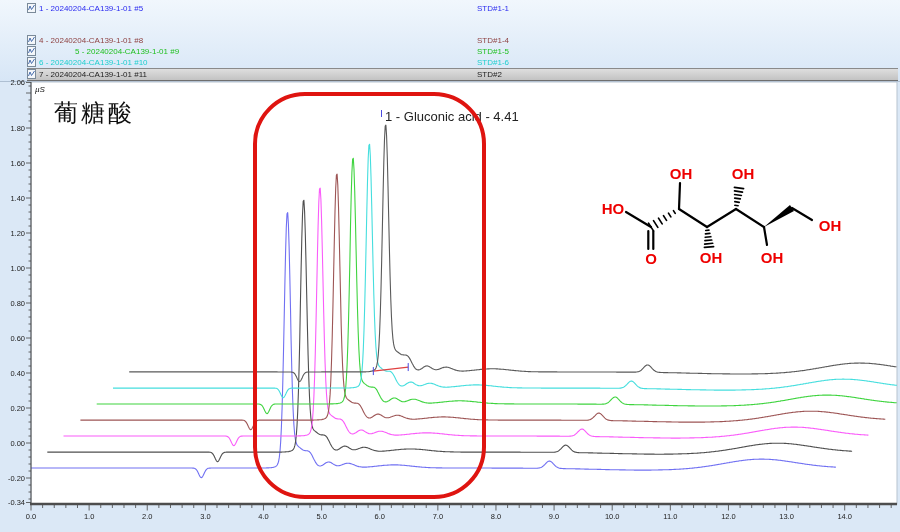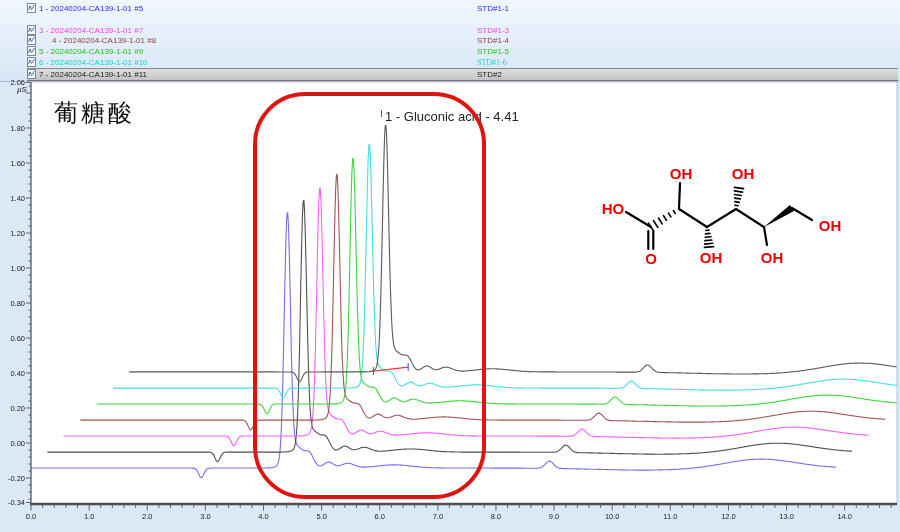--- a/index.html
+++ b/index.html
@@ -10,21 +10,21 @@
     background:linear-gradient(#f1f7fd,#d7e6f6);border-bottom:1px solid #aebfd2;}
   .legend-row{position:absolute;left:27px;right:2px;height:11px;font-size:8px;line-height:11px;
     white-space:nowrap;cursor:default;}
   .legend-row .ic{position:absolute;left:0;top:0;}
   .legend-row .nm{position:absolute;left:12px;top:0;}
   .legend-row .std{position:absolute;left:450px;top:0;}
   .legend-row.selected{background:linear-gradient(#dedede,#c3c3c3);
     border-top:1px solid #8a8a8a;border-bottom:1px solid #6f6f6f;height:11px;}
   
   #plot-svg{position:absolute;left:0;top:0;}
-  #unit-label{position:absolute;left:17px;top:85px;font-size:8px;font-style:italic;color:#111;}
+  #unit-label{position:absolute;left:35px;top:85px;font-size:8px;font-style:italic;color:#111;}
   #cjk-title{position:absolute;left:54px;top:97px;font-size:24px;color:#101010;letter-spacing:3px;}
   #peak-label{position:absolute;left:385px;top:109px;font-size:13px;color:#222;white-space:nowrap;}
   #peak-label-tick{position:absolute;left:381px;top:110px;width:1px;height:7px;background:#4a4ae0;}
   
   #red-oval{position:absolute;left:253px;top:92px;width:225px;height:399px;
     border:4.5px solid #df1410;border-radius:52px;pointer-events:none;}
   
   #molecule{position:absolute;left:590px;top:150px;}
   .tick-txt{font-size:7.5px;fill:#222;}
 </style>
@@ -35,51 +35,43 @@
 
   <div id="legend-panel">
       <div class="legend-row" style="top: 3px;">
         <svg class="ic" width="9" height="10">
           <rect x="0.5" y="0.5" width="8" height="9" fill="#f4f7fa" stroke="#7a8a99"></rect>
           <polyline points="1.5,7 3,3 4.5,6.5 7.5,2" fill="none" stroke="#4a6fae" stroke-width="1"></polyline>
         </svg>
         <span class="nm" style="color: rgb(42, 42, 240);">1 - 20240204-CA139-1-01 #5</span>
         <span class="std" style="color: rgb(42, 42, 240);">STD#1-1</span>
       </div>
-      <div class="legend-row" style="top: 24.6px;">
-        <svg class="ic" width="9" height="10">
-          <rect x="0.5" y="0.5" width="8" height="9" fill="#f4f7fa" stroke="#7a8a99"></rect>
-          <polyline points="1.5,7 3,3 4.5,6.5 7.5,2" fill="none" stroke="#4a6fae" stroke-width="1"></polyline>
-        </svg>
-        <span class="nm" style="color: rgb(240, 67, 240);">3 - 20240204-CA139-1-01 #7</span>
-        <span class="std" style="color: rgb(240, 67, 240);">STD#1-3</span>
-      </div>
       <div class="legend-row" style="top: 35.4px;">
         <svg class="ic" width="9" height="10">
           <rect x="0.5" y="0.5" width="8" height="9" fill="#f4f7fa" stroke="#7a8a99"></rect>
           <polyline points="1.5,7 3,3 4.5,6.5 7.5,2" fill="none" stroke="#4a6fae" stroke-width="1"></polyline>
         </svg>
-        <span class="nm" style="color: rgb(143, 67, 67); margin-left: 13px;">4 - 20240204-CA139-1-01 #8</span>
+        <span class="nm" style="color: rgb(143, 67, 67);">4 - 20240204-CA139-1-01 #8</span>
         <span class="std" style="color: rgb(143, 67, 67);">STD#1-4</span>
       </div>
       <div class="legend-row" style="top: 46.2px;">
         <svg class="ic" width="9" height="10">
           <rect x="0.5" y="0.5" width="8" height="9" fill="#f4f7fa" stroke="#7a8a99"></rect>
           <polyline points="1.5,7 3,3 4.5,6.5 7.5,2" fill="none" stroke="#4a6fae" stroke-width="1"></polyline>
         </svg>
-        <span class="nm" style="color: rgb(31, 191, 31);">5 - 20240204-CA139-1-01 #9</span>
+        <span class="nm" style="color: rgb(31, 191, 31); margin-left: 36px;">5 - 20240204-CA139-1-01 #9</span>
         <span class="std" style="color: rgb(31, 191, 31);">STD#1-5</span>
       </div>
       <div class="legend-row" style="top: 57px;">
         <svg class="ic" width="9" height="10">
           <rect x="0.5" y="0.5" width="8" height="9" fill="#f4f7fa" stroke="#7a8a99"></rect>
           <polyline points="1.5,7 3,3 4.5,6.5 7.5,2" fill="none" stroke="#4a6fae" stroke-width="1"></polyline>
         </svg>
         <span class="nm" style="color: rgb(31, 207, 207);">6 - 20240204-CA139-1-01 #10</span>
-        <span class="std" style="color: rgb(31, 207, 207); font-family: Liberation Serif, serif;">STD#1-6</span>
+        <span class="std" style="color: rgb(31, 207, 207);">STD#1-6</span>
       </div>
       <div class="legend-row selected" style="top: 67.8px;">
         <svg class="ic" width="9" height="10">
           <rect x="0.5" y="0.5" width="8" height="9" fill="#f4f7fa" stroke="#7a8a99"></rect>
           <polyline points="1.5,7 3,3 4.5,6.5 7.5,2" fill="none" stroke="#4a6fae" stroke-width="1"></polyline>
         </svg>
         <span class="nm" style="color: rgb(28, 28, 28);">7 - 20240204-CA139-1-01 #11</span>
         <span class="std" style="color: rgb(28, 28, 28);">STD#2</span>
       </div>
     </div>

